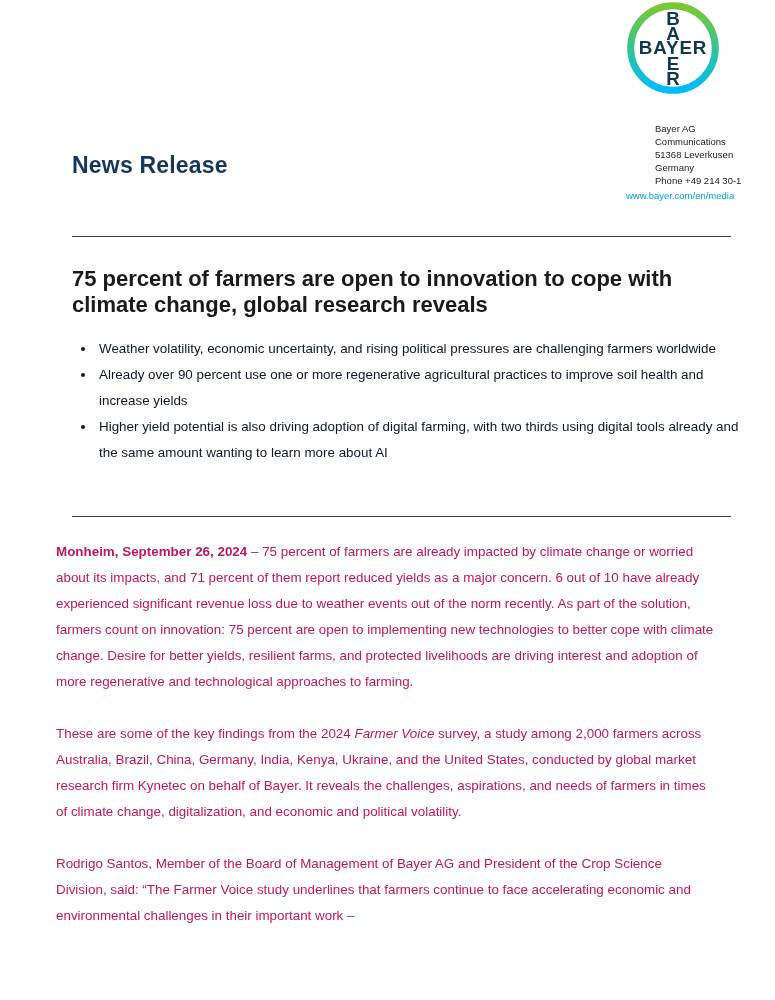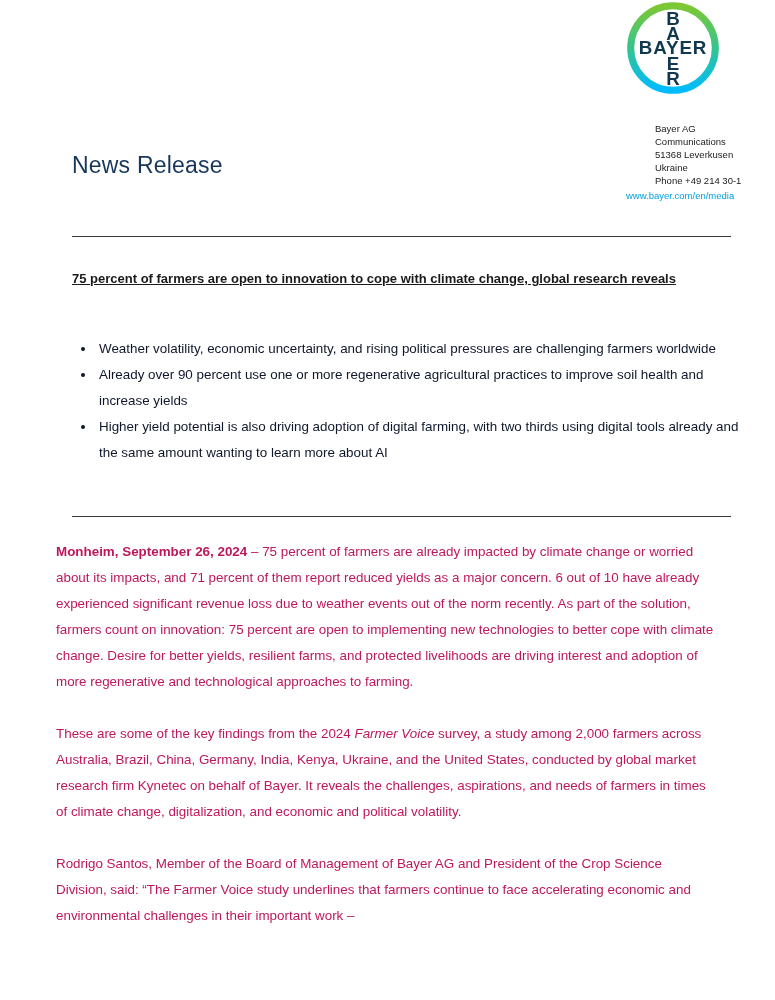--- a/index.html
+++ b/index.html
@@ -36,45 +36,44 @@
     font-weight: 400;
     text-decoration: none;
     white-space: nowrap;
   }
   .title {
     position: absolute;
     left: 72px;
     top: 152px;
     margin: 0;
     font-size: 23px;
-    font-weight: 400;
+    font-weight: 700;
     letter-spacing: 0.2px;
     color: #16365C;
   }
   .rule {
     position: absolute;
     left: 72px;
     width: 659px;
     border: none;
     border-top: 1.6px solid #3a3a3a;
     margin: 0;
   }
   .rule-top { top: 236px; }
   .rule-bottom { top: 516px; }
   .headline {
     position: absolute;
     left: 72px;
     top: 266px;
     width: 650px;
     margin: 0;
-    font-size: 13px;
+    font-size: 22px;
     line-height: 25.5px;
     font-weight: 700;
     color: #1a1a1a;
-    text-decoration: underline;
   }
   .bullets {
     position: absolute;
     left: 72px;
     top: 336px;
     width: 656px;
     margin: 0;
     padding: 0 0 0 24px;
     font-size: 13.4px;
     line-height: 26px;
@@ -114,21 +113,21 @@
       <text x="50" y="41" text-anchor="middle" font-size="20" font-weight="bold" fill="#10384F">A</text>
       <text x="50" y="73.5" text-anchor="middle" font-size="20" font-weight="bold" fill="#10384F">E</text>
       <text x="50" y="89.5" text-anchor="middle" font-size="20" font-weight="bold" fill="#10384F">R</text>
     </svg>
   </div>
 
   <div class="contact">
     <div class="contact-line">Bayer AG</div>
     <div class="contact-line">Communications</div>
     <div class="contact-line">51368 Leverkusen</div>
-    <div class="contact-line">Ukraine</div>
+    <div class="contact-line">Germany</div>
     <div class="contact-line">Phone +49 214 30-1</div>
     <a class="contact-link" href="#">www.bayer.com/en/media</a>
   </div>
 
   <h1 class="title">News Release</h1>
 
   <hr class="rule rule-top">
 
   <h2 class="headline">75 percent of farmers are open to innovation to cope with climate change, global research reveals</h2>
 

